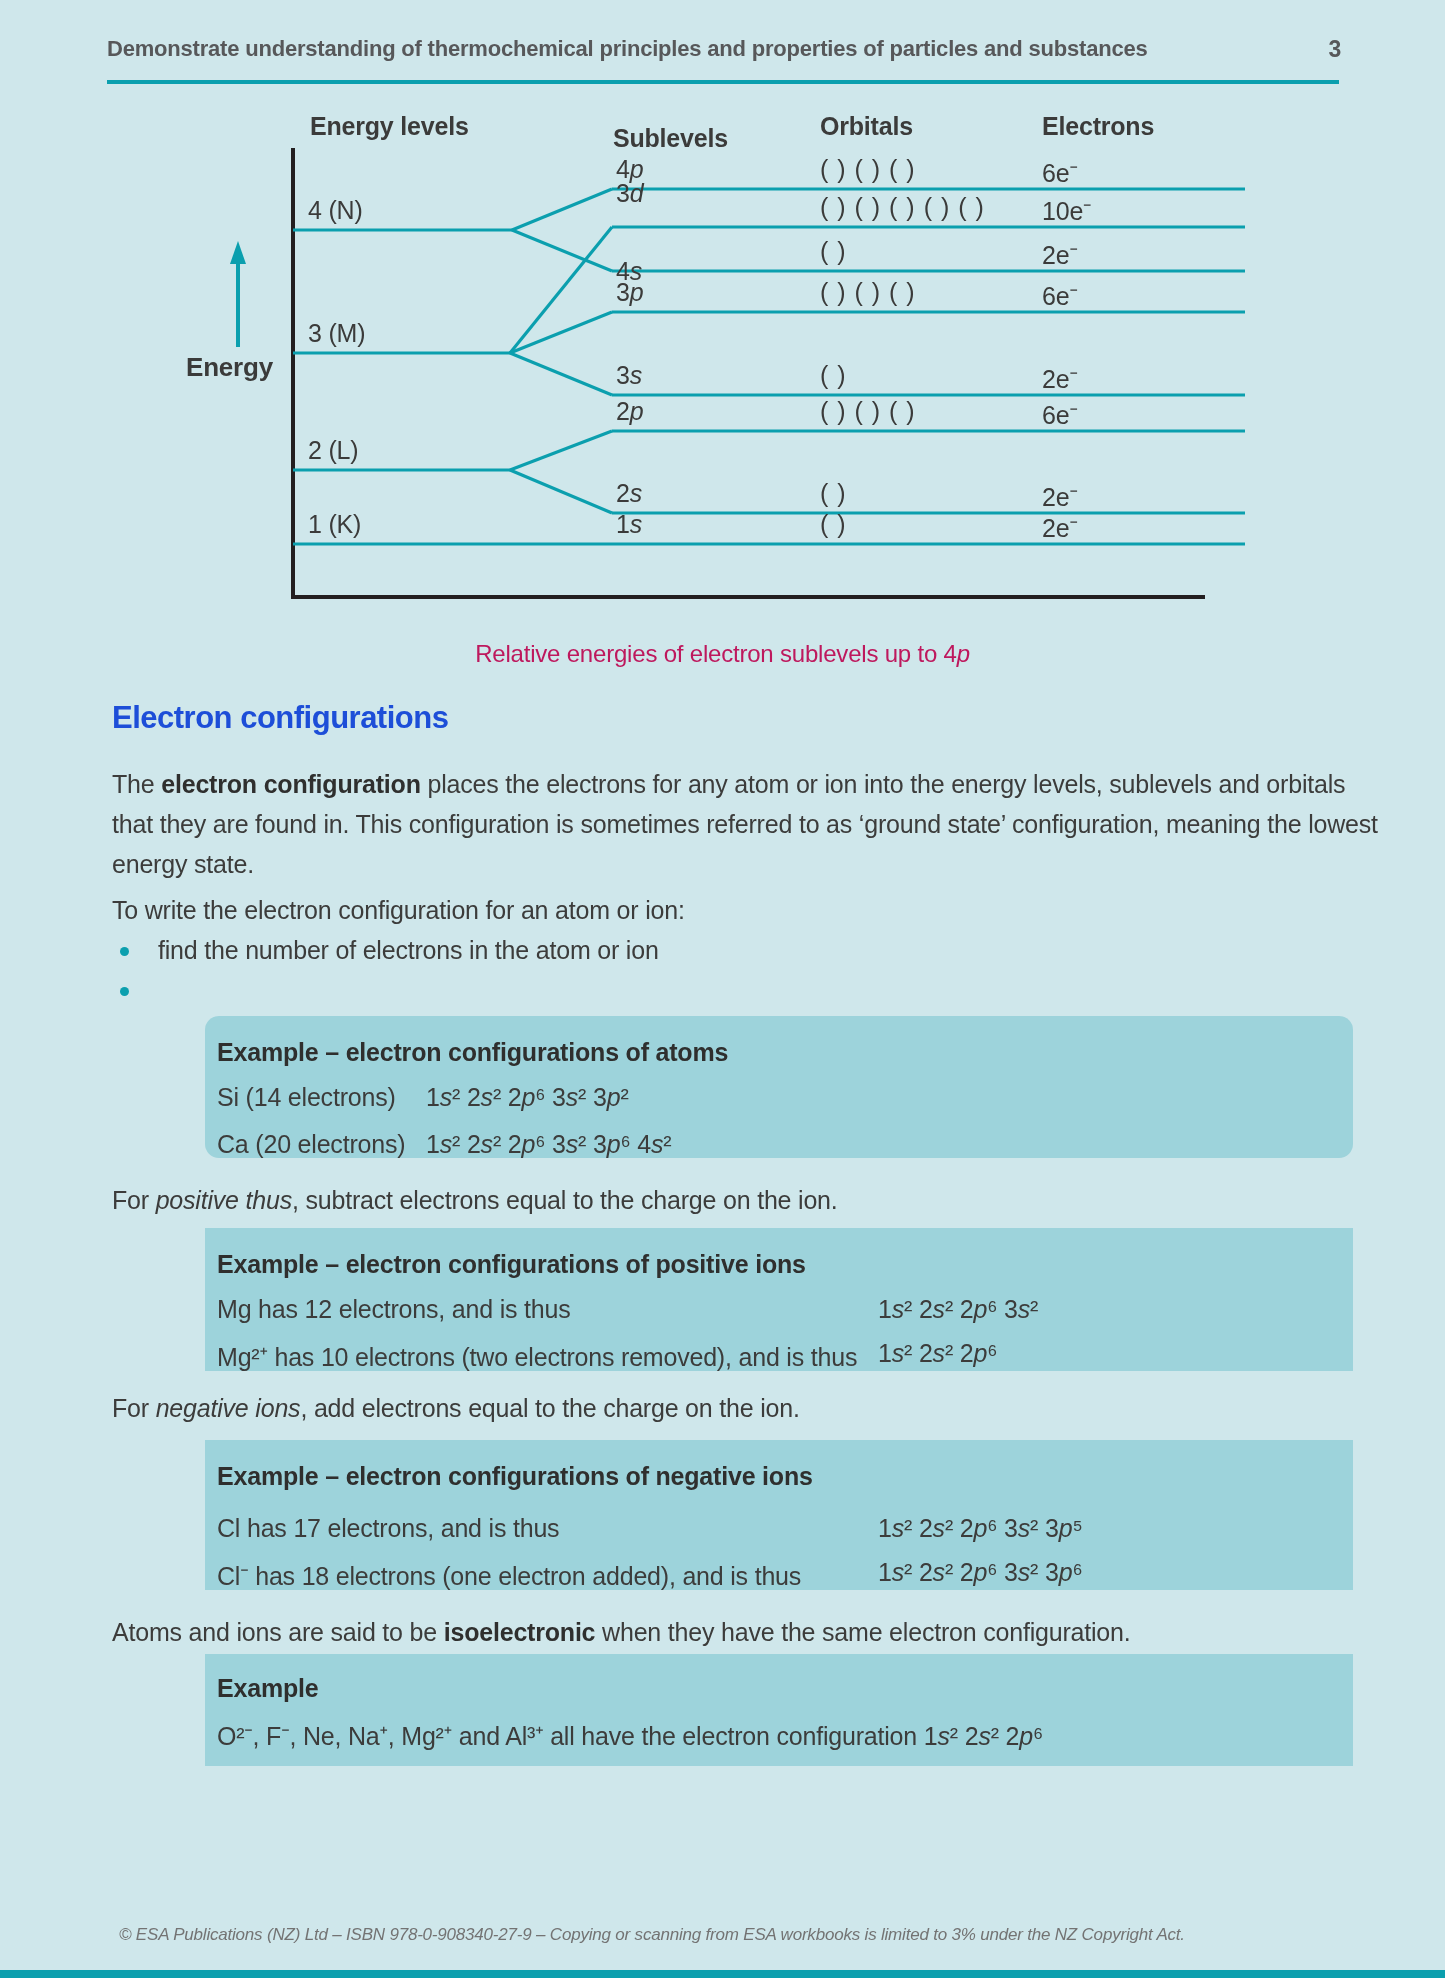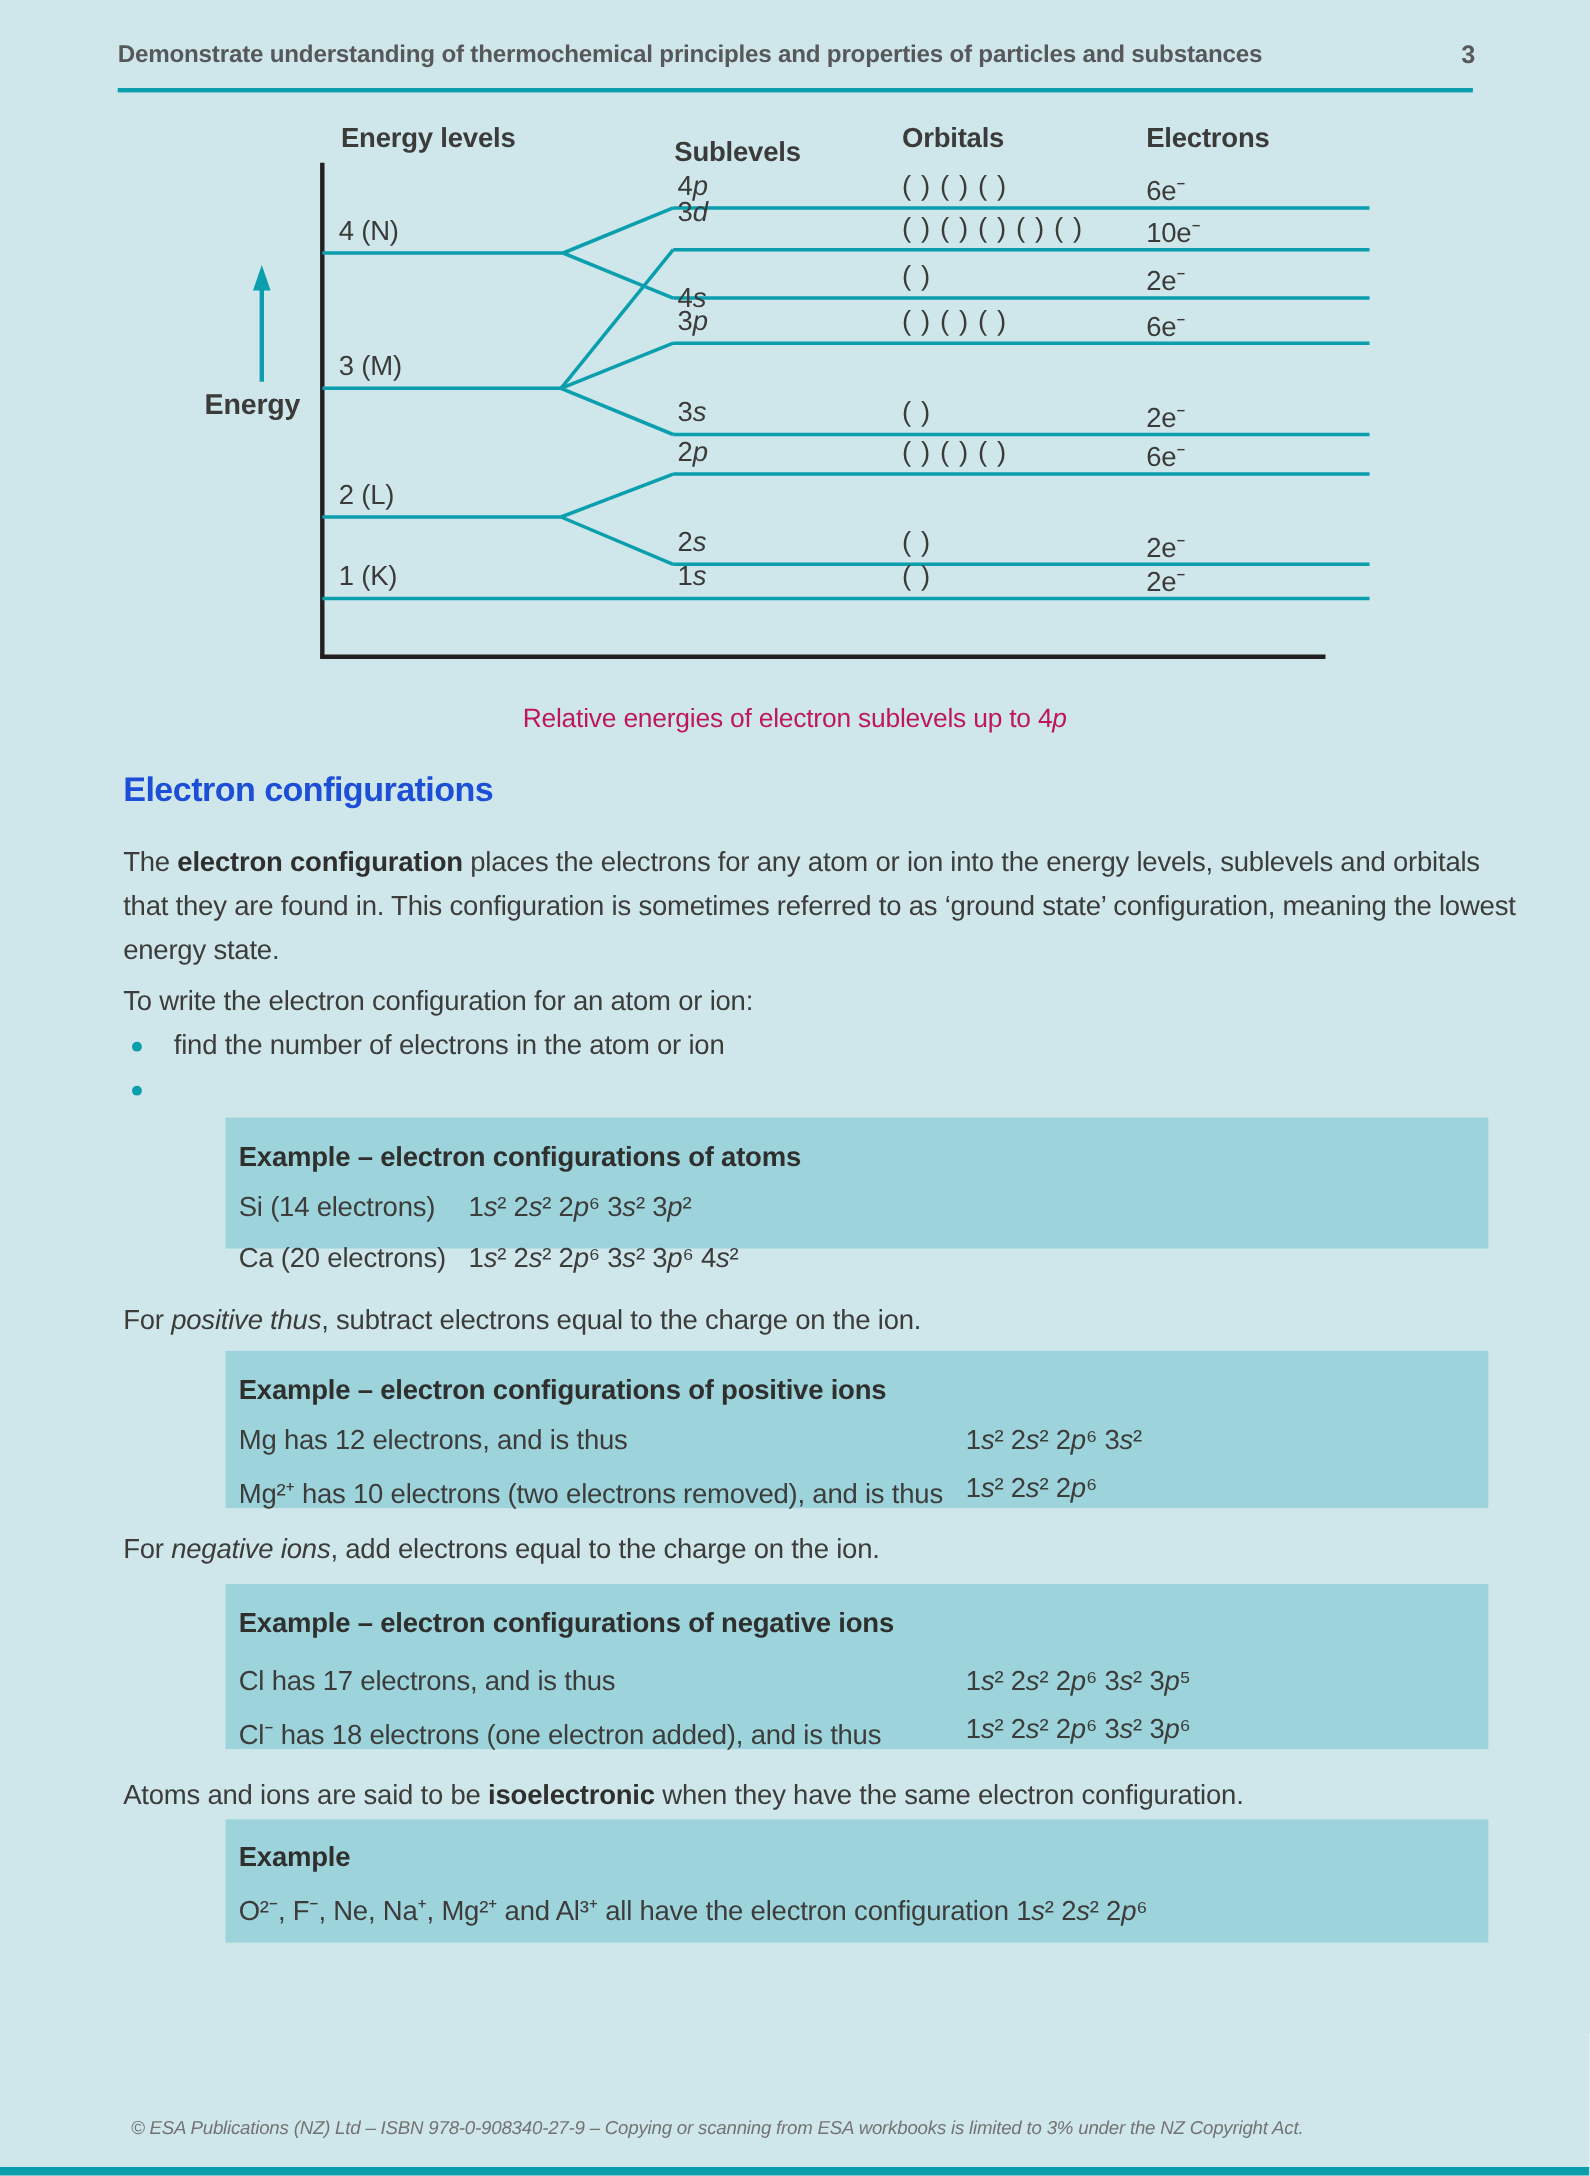--- a/index.html
+++ b/index.html
@@ -138,21 +138,21 @@
   <div class="abs section-heading">Electron configurations</div>
 
   <div class="body-par"><span>The </span><b>electron configuration</b><span> places the electrons for any atom or ion into the energy levels, sublevels and orbitals that they are found in. This configuration is sometimes referred to as ‘ground state’ configuration, meaning the lowest energy state.</span></div>
 
   <div class="abs body-line" style="top:896px;">To write the electron configuration for an atom or ion:</div>
 
   <div class="abs bullet-dot" style="left:120px;top:947px;"></div>
   <div class="abs bullet-text" style="left:158px;top:936px;">find the number of electrons in the atom or ion</div>
   <div class="abs bullet-dot" style="left:120px;top:987px;"></div>
 
-  <div class="example-box" style="top:1016px;height:119px;">
+  <div class="example-box" style="top:1016px;height:142px;border-radius:14px;">
     <div class="abs box-title" style="top:22px;">Example – electron configurations of atoms</div>
     <div class="abs box-label" style="top:67px;">Si (14 electrons)</div>
     <div class="abs box-config" style="left:221px;top:67px;">1<i>s</i>² 2<i>s</i>² 2<i>p</i>⁶ 3<i>s</i>² 3<i>p</i>²</div>
     <div class="abs box-label" style="top:114px;">Ca (20 electrons)</div>
     <div class="abs box-config" style="left:221px;top:114px;">1<i>s</i>² 2<i>s</i>² 2<i>p</i>⁶ 3<i>s</i>² 3<i>p</i>⁶ 4<i>s</i>²</div>
   </div>
 
   <div class="abs body-line" style="top:1186px;"><span>For </span><i>positive thus</i><span>, subtract electrons equal to the charge on the ion.</span></div>
 
   <div class="example-box" style="top:1228px;height:143px;">

